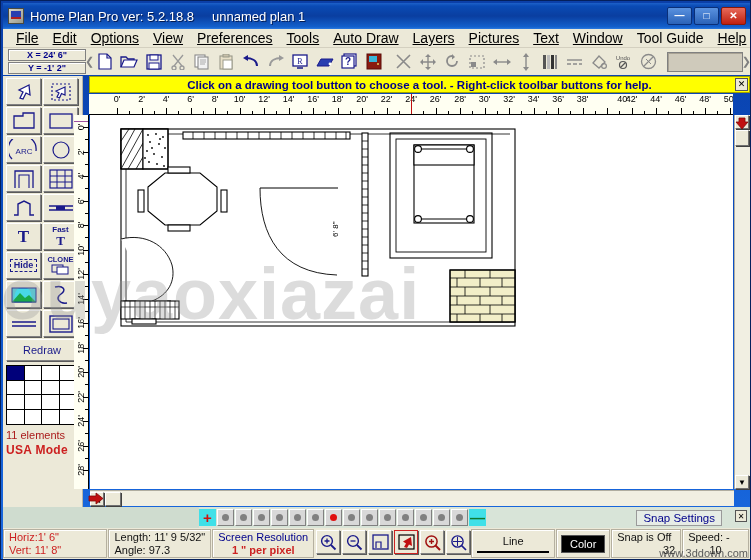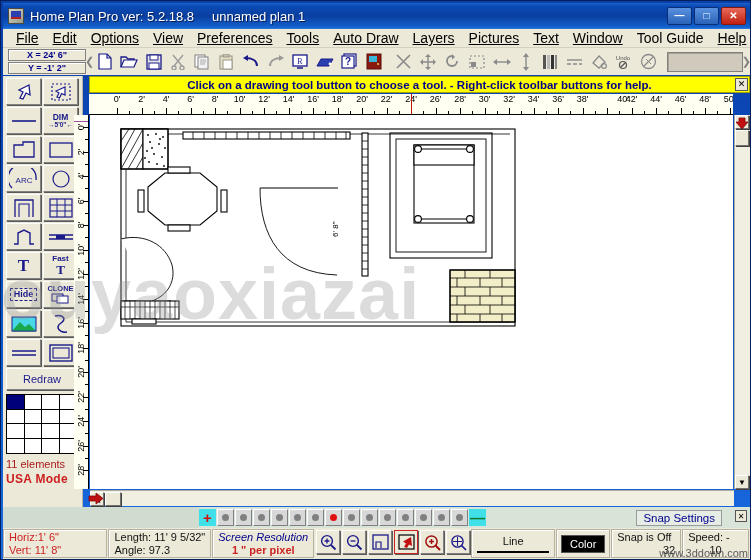--- a/index.html
+++ b/index.html
@@ -265,21 +265,21 @@
     background: #ece9d8; display: flex; align-items: stretch;
   }
   .sb-cell {
     border: 1px solid #b5b0a0; margin: 1px 1px 1px 0;
     display: flex; flex-direction: column; justify-content: center;
     padding: 0 5px; position: relative;
     box-shadow: inset 1px 1px 0 #fff;
   }
   .sb-line { font-size: 11px; line-height: 13px; white-space: nowrap; }
   .red { color: #cc2222; }
-  .blue { color: #00008b; font-style: italic; }
+  .blue { color: #00008b; }
   .dark { color: #111; }
   .zbtn {
     width: 24px; height: 24px; margin: 2px 1px 0 1px;
     border: 1px solid #fff; border-right-color:#808080; border-bottom-color:#808080;
     box-shadow: 1px 1px 0 #5a5a5a; background:#ece9d8;
     display:flex; align-items:center; justify-content:center; flex: 0 0 auto;
   }
   #linecell { width: 94px; align-items: center; }
   #lineglyph { width: 72px; height: 2px; background: #000; margin-top: 3px; }
   #colorbtn {
@@ -506,33 +506,20 @@
           </svg>
       </div>
       <div class="pbtn">
         <svg width="20" height="18" viewBox="0 0 20 18">
             <rect x="1" y="1" width="18" height="16" fill="none" stroke="#1a1a8a" stroke-width="1.2" stroke-dasharray="2 2"></rect>
             <path d="M14 4 L5 8 L8 10 L6 14 L8.5 15 L10.5 10.5 L14 12 z" fill="#fff" stroke="#1a1a8a" stroke-width="1.2"></path>
           </svg>
       </div>
     </div>
 
-    <div class="palrow">
-      <div class="pbtn">
-        <svg width="26" height="6" viewBox="0 0 26 6">
-            <path d="M1 3 h24" stroke="#1a1a8a" stroke-width="1.6"></path>
-          </svg>
-      </div>
-      <div class="pbtn">
-        <div class="pbtn-stack">
-          <span class="lbl">DIM</span>
-          <span class="lbl" style="font-size:6.5px">→5'0"←</span>
-        </div>
-      </div>
-    </div>
 
     <div class="palrow">
       <div class="pbtn">
         <svg width="22" height="17" viewBox="0 0 22 17">
             <path d="M1 16 V4 h9 V1 h11 v15 z" fill="none" stroke="#1a1a8a" stroke-width="1.3"></path>
           </svg>
       </div>
       <div class="pbtn">
         <svg width="24" height="16" viewBox="0 0 24 16">
             <rect x="1" y="1" width="22" height="14" fill="none" stroke="#1a1a8a" stroke-width="1.3"></rect>

